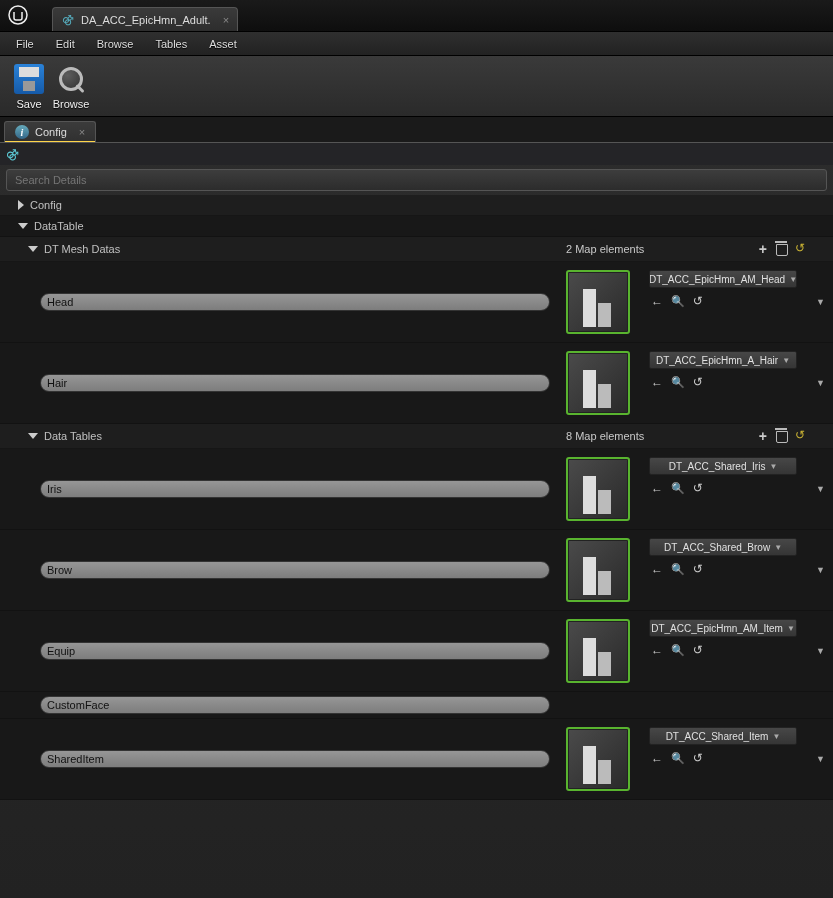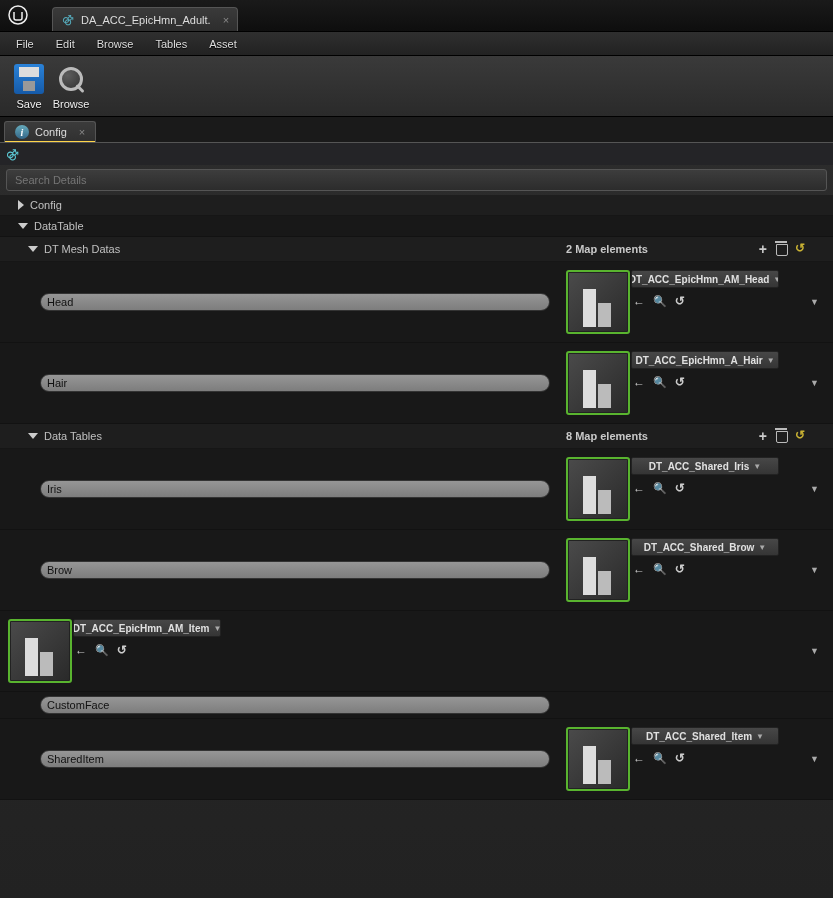--- a/index.html
+++ b/index.html
@@ -41,21 +41,21 @@
 
 .cat-header { background: linear-gradient(#222,#181818); border-top: 1px solid #333; border-bottom: 1px solid #111; padding: 4px 8px; font-weight: bold; color: #e0e0e0; display: flex; align-items: center; gap: 5px; }
 .tri { display: inline-block; width: 0; height: 0; }
 .tri.open { border-left: 5px solid transparent; border-right: 5px solid transparent; border-top: 6px solid #ccc; }
 .tri.closed { border-top: 5px solid transparent; border-bottom: 5px solid transparent; border-left: 6px solid #ccc; }
 
 
 .prop-area { display: flex; flex-direction: column; }
 .row { display: flex; border-bottom: 1px solid rgba(0,0,0,.25); }
 .row .left { width: 558px; flex-shrink: 0; padding: 4px 8px; display: flex; align-items: center; gap: 6px; }
-.row .right { flex: 1; padding: 4px 8px; display: flex; align-items: center; gap: 1px; position: relative; font-weight: bold; }
+.row .right { flex: 1; padding: 4px 8px; display: flex; align-items: center; gap: 19px; position: relative; }
 .row.dark { background: #1e1e1e; }
 .row.darker { background: #181818; }
 .indent-1 { padding-left: 18px !important; }
 .indent-2 { padding-left: 28px !important; }
 .indent-3 { padding-left: 40px !important; }
 
 .summary { color: #c9c9c9; }
 .array-ctrl { display: flex; gap: 8px; margin-left: auto; margin-right: 20px; }
 .ic-btn { cursor: pointer; color: #ccc; font-size: 13px; }
 .plus::before { content: "+"; font-weight: bold; font-size: 14px; }
@@ -302,20 +302,23 @@
           <div class="mini-btns">
             <span class="arrow-l"></span>
             <span class="mag"></span>
             <span class="reset"></span>
           </div>
         </div>
         <span class="row-arrow"></span>
       </div>
           </div>
           <div class="row asset-row darker">
+      <div class="left indent-3">
+        <input class="key-input" value="Equip" style="">
+      </div>
       <div class="right">
         <div class="thumb-border">
                 <div class="thumb">
                   <svg viewBox="0 0 42 48">
                     <rect x="6" y="6" width="13" height="38" fill="#ddd"></rect>
                     <rect x="21" y="20" width="13" height="24" fill="#bbb"></rect>
                   </svg>
                 </div>
               </div>
         <div class="asset-info">

